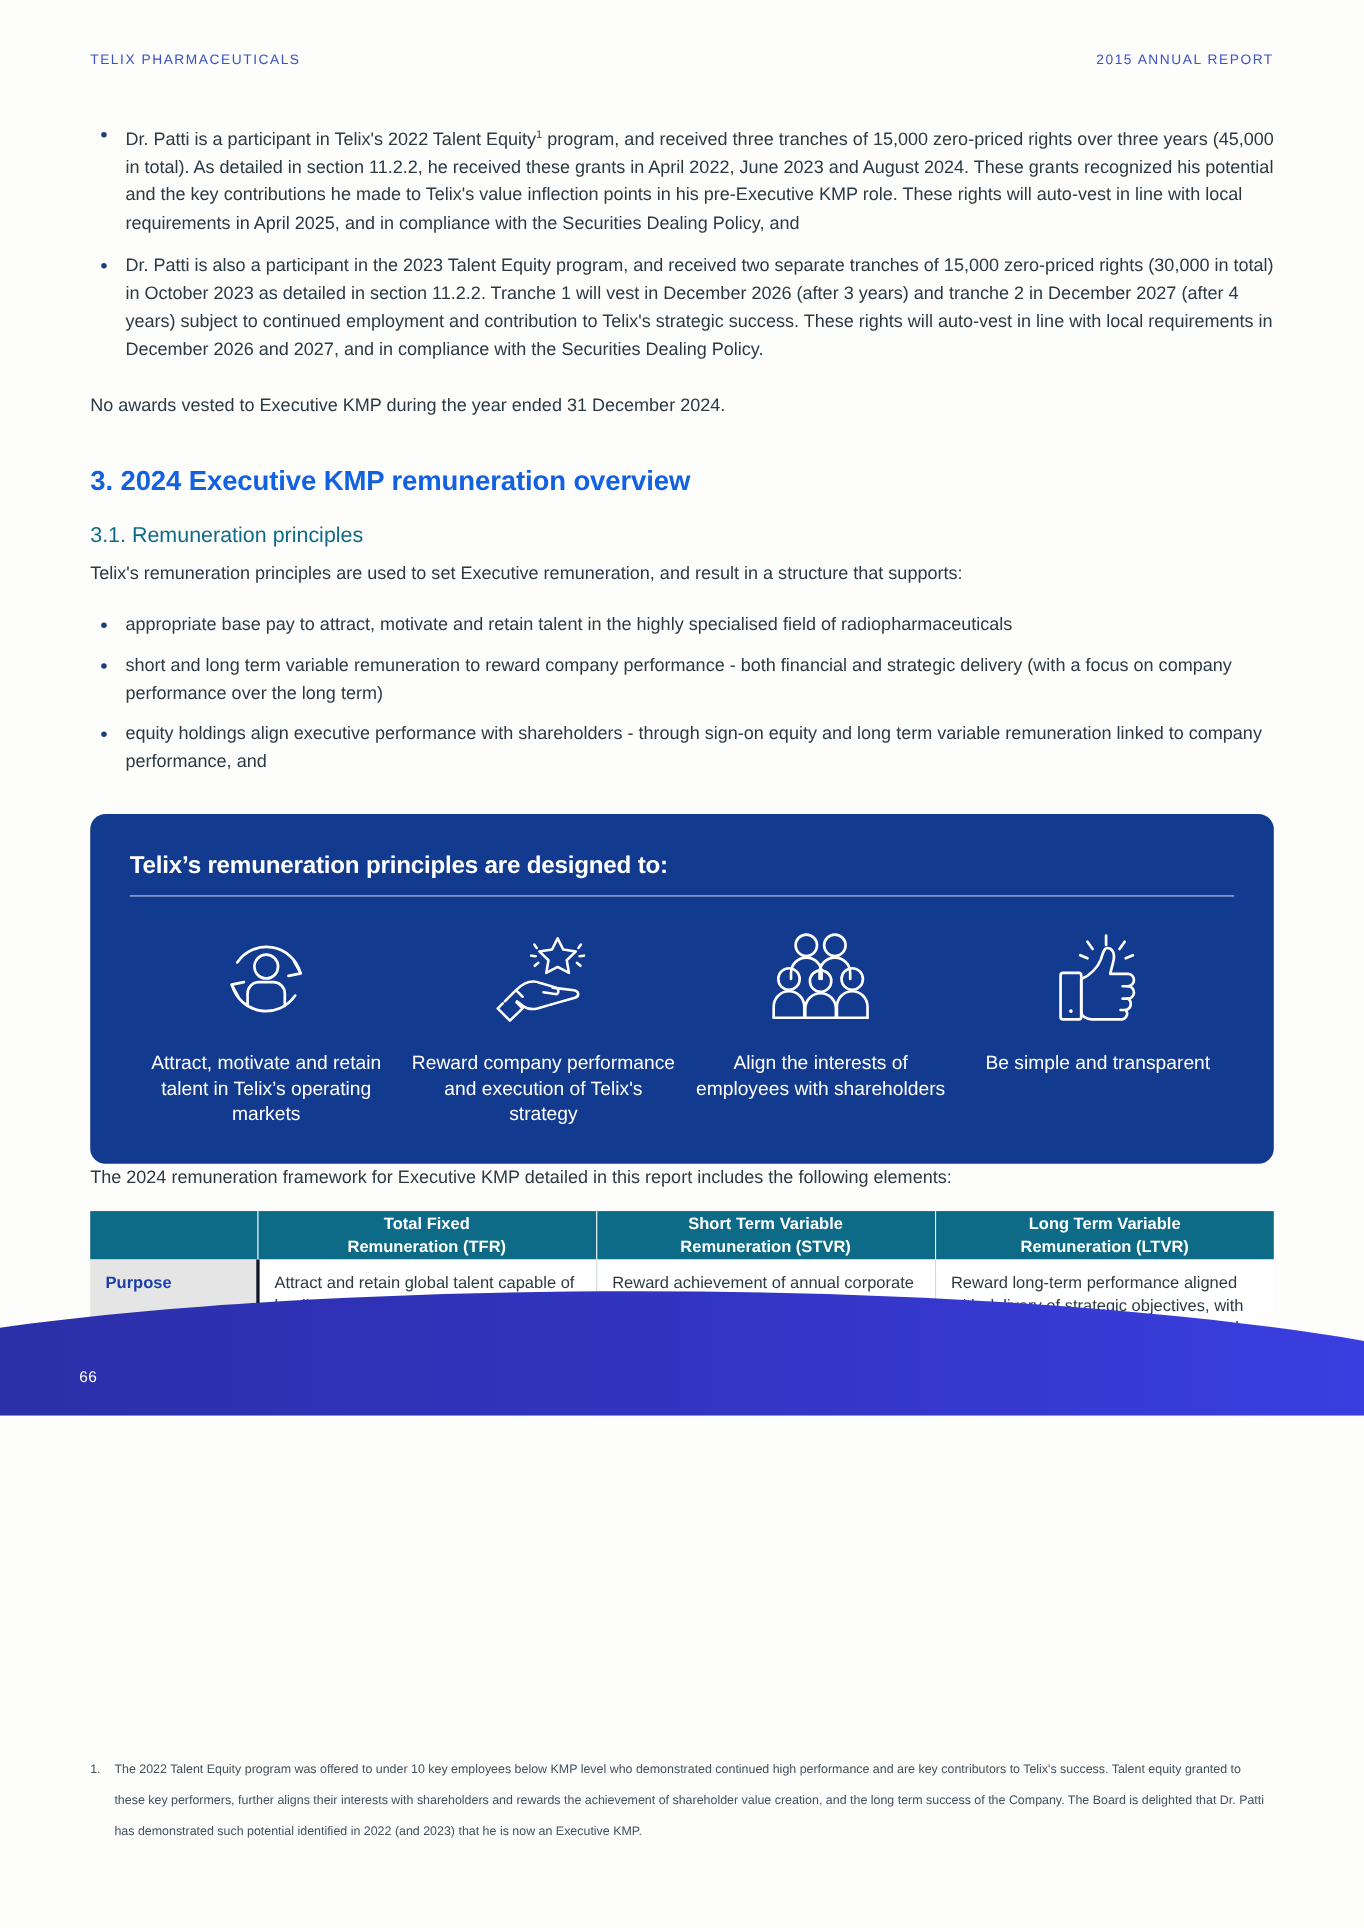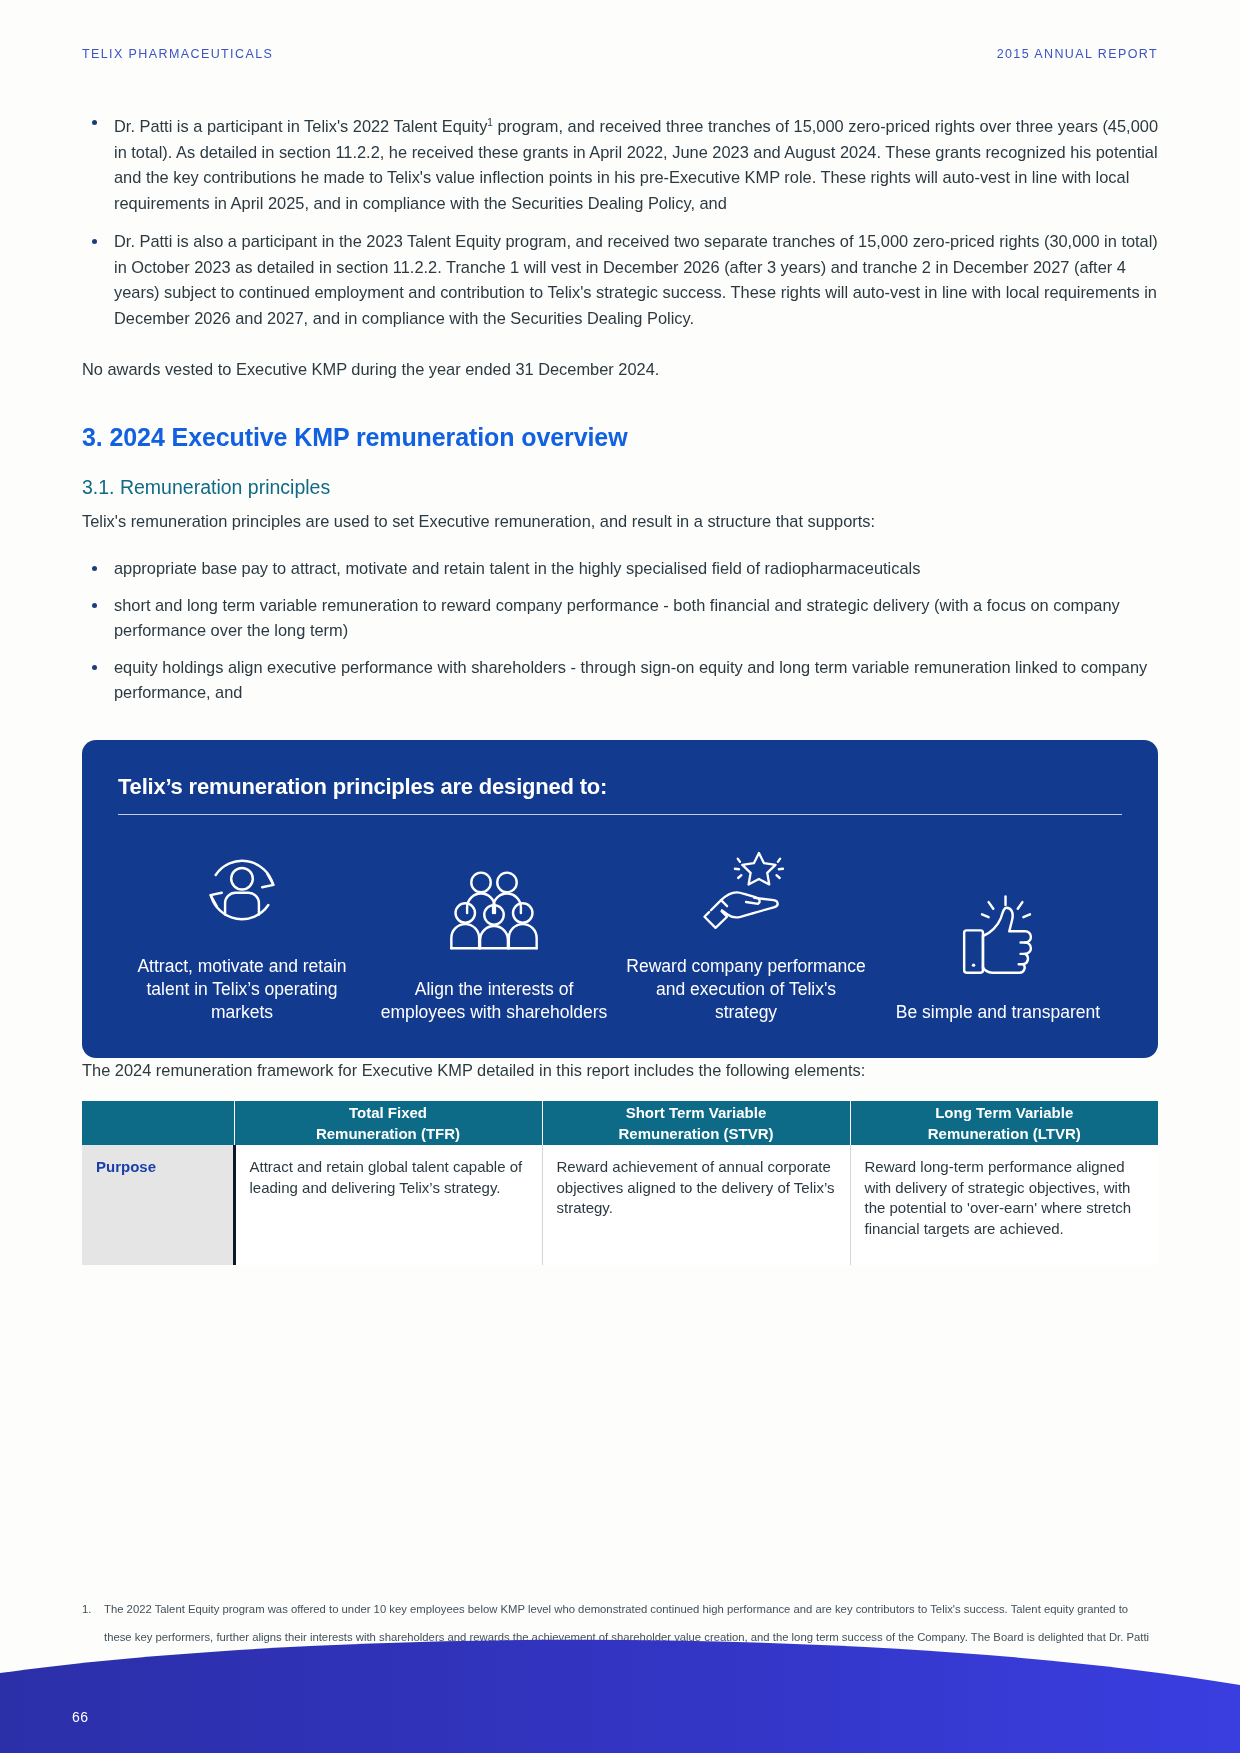--- a/index.html
+++ b/index.html
@@ -10,21 +10,21 @@
     background: #fdfdfb;
     font-family: "Liberation Sans", sans-serif;
     color: #2b3a42;
     position: relative;
     overflow: hidden;
   }
 
   .page {
     position: relative;
     width: 1240px;
-    height: 1753px;
+    height: 1287px;
     background: #fdfdfb;
     border-radius: 12px;
   }
 
   
   .runhead {
     position: absolute;
     top: 47px;
     left: 82px;
     right: 82px;
@@ -117,21 +117,21 @@
     letter-spacing: -0.2px;
     margin: 4px 0 14px 2px;
   }
   .panel-rule {
     height: 1px;
     background: rgba(255,255,255,0.75);
     margin: 0 2px 26px 2px;
   }
   .panel-cols {
     display: flex;
-    align-items: flex-end;
+    align-items: flex-start;
   }
   .pcol {
     flex: 1 1 25%;
     text-align: center;
     padding: 0 6px;
   }
   .picon {
     height: 98px;
     display: flex;
     align-items: center;
@@ -252,59 +252,59 @@
             <svg width="94" height="94" viewBox="0 0 100 100" fill="none" stroke="#ffffff" stroke-width="2.6" stroke-linecap="round" stroke-linejoin="round">
               <path d="M22 34 A34 34 0 0 1 83 44"></path>
               <path d="M78 66 A34 34 0 0 1 17 56"></path>
               <path d="M77 33 L83.5 44.5 L71.5 47"></path>
               <path d="M23 67 L16.5 55.5 L28.5 53"></path>
               <circle cx="50" cy="38" r="11.5"></circle>
               <path d="M32 76 L32 64 A11 11 0 0 1 43 53 L57 53 A11 11 0 0 1 68 64 L68 76"></path>
             </svg>
           </div>
           <div class="plabel">Attract, motivate and retain talent in Telix’s operating markets</div>
-        </div>
-
-        <div class="pcol">
-          <div class="picon">
-            <svg width="102" height="94" viewBox="0 0 110 100" fill="none" stroke="#ffffff" stroke-width="2.6" stroke-linecap="round" stroke-linejoin="round">
-              <circle cx="41" cy="17" r="10.5"></circle>
-              <path d="M26 50 L26 44 A15 15 0 0 1 41 29 A15 15 0 0 1 56 44 L56 50"></path>
-              <circle cx="69" cy="17" r="10.5"></circle>
-              <path d="M54 50 L54 44 A15 15 0 0 1 69 29 A15 15 0 0 1 84 44 L84 50"></path>
-              <circle cx="24" cy="50" r="10.5"></circle>
-              <path d="M9 88 L9 77 A15 15 0 0 1 24 62 A15 15 0 0 1 39 77 L39 88"></path>
-              <circle cx="55" cy="52" r="10.5"></circle>
-              <path d="M40 88 L40 79 A15 15 0 0 1 55 64 A15 15 0 0 1 70 79 L70 88"></path>
-              <circle cx="86" cy="50" r="10.5"></circle>
-              <path d="M71 88 L71 77 A15 15 0 0 1 86 62 A15 15 0 0 1 101 77 L101 88"></path>
-              <path d="M9 88 L101 88"></path>
-            </svg>
-          </div>
-          <div class="plabel">Align the interests of employees with shareholders</div>
         </div>
 
         <div class="pcol">
           <div class="picon">
             <svg width="96" height="94" viewBox="0 0 104 100" fill="none" stroke="#ffffff" stroke-width="2.5" stroke-linecap="round" stroke-linejoin="round">
               <path d="M66 10 L71.5 21 L84 22.8 L75 31.5 L77.2 44 L66 38.1 L54.8 44 L57 31.5 L48 22.8 L60.5 21 Z"></path>
               <path d="M43 16 L45.5 19.5"></path>
                 <path d="M40 27 L44.5 27.5"></path>
                 <path d="M43.5 37 L47 34"></path>
               <path d="M89 16 L86.5 19.5"></path>
                 <path d="M92 27 L87.5 27.5"></path>
                 <path d="M88.5 37 L85 34"></path>
               <path d="M14 72 L25 61 L31.5 67.5"></path>
               <path d="M25 61 C34 52 42 51 49 54 L63 58 C67 59 68 63 65 65 L52 63"></path>
               <path d="M61 58.5 L82 61 C87 61.7 88 67 83 68.5 L60 75"></path>
               <path d="M60 75 L46 79 C41 80.2 36 79.5 32 76.5 L26 72"></path>
               <path d="M12 74 L7 79 L19 91 L31.5 79 L25.5 73"></path>
             </svg>
           </div>
           <div class="plabel">Reward company performance and execution of Telix's strategy</div>
+        </div>
+
+        <div class="pcol">
+          <div class="picon">
+            <svg width="102" height="94" viewBox="0 0 110 100" fill="none" stroke="#ffffff" stroke-width="2.6" stroke-linecap="round" stroke-linejoin="round">
+              <circle cx="41" cy="17" r="10.5"></circle>
+              <path d="M26 50 L26 44 A15 15 0 0 1 41 29 A15 15 0 0 1 56 44 L56 50"></path>
+              <circle cx="69" cy="17" r="10.5"></circle>
+              <path d="M54 50 L54 44 A15 15 0 0 1 69 29 A15 15 0 0 1 84 44 L84 50"></path>
+              <circle cx="24" cy="50" r="10.5"></circle>
+              <path d="M9 88 L9 77 A15 15 0 0 1 24 62 A15 15 0 0 1 39 77 L39 88"></path>
+              <circle cx="55" cy="52" r="10.5"></circle>
+              <path d="M40 88 L40 79 A15 15 0 0 1 55 64 A15 15 0 0 1 70 79 L70 88"></path>
+              <circle cx="86" cy="50" r="10.5"></circle>
+              <path d="M71 88 L71 77 A15 15 0 0 1 86 62 A15 15 0 0 1 101 77 L101 88"></path>
+              <path d="M9 88 L101 88"></path>
+            </svg>
+          </div>
+          <div class="plabel">Align the interests of employees with shareholders</div>
         </div>
 
         <div class="pcol">
           <div class="picon">
             <svg width="94" height="94" viewBox="0 0 100 100" fill="none" stroke="#ffffff" stroke-width="2.6" stroke-linecap="round" stroke-linejoin="round">
               <path d="M58 8 L58 17"></path>
               <path d="M40 14 L45 21"></path>
               <path d="M76 14 L71 21"></path>
               <path d="M33 27 L40 30"></path>
               <path d="M84 27 L77 30"></path>

